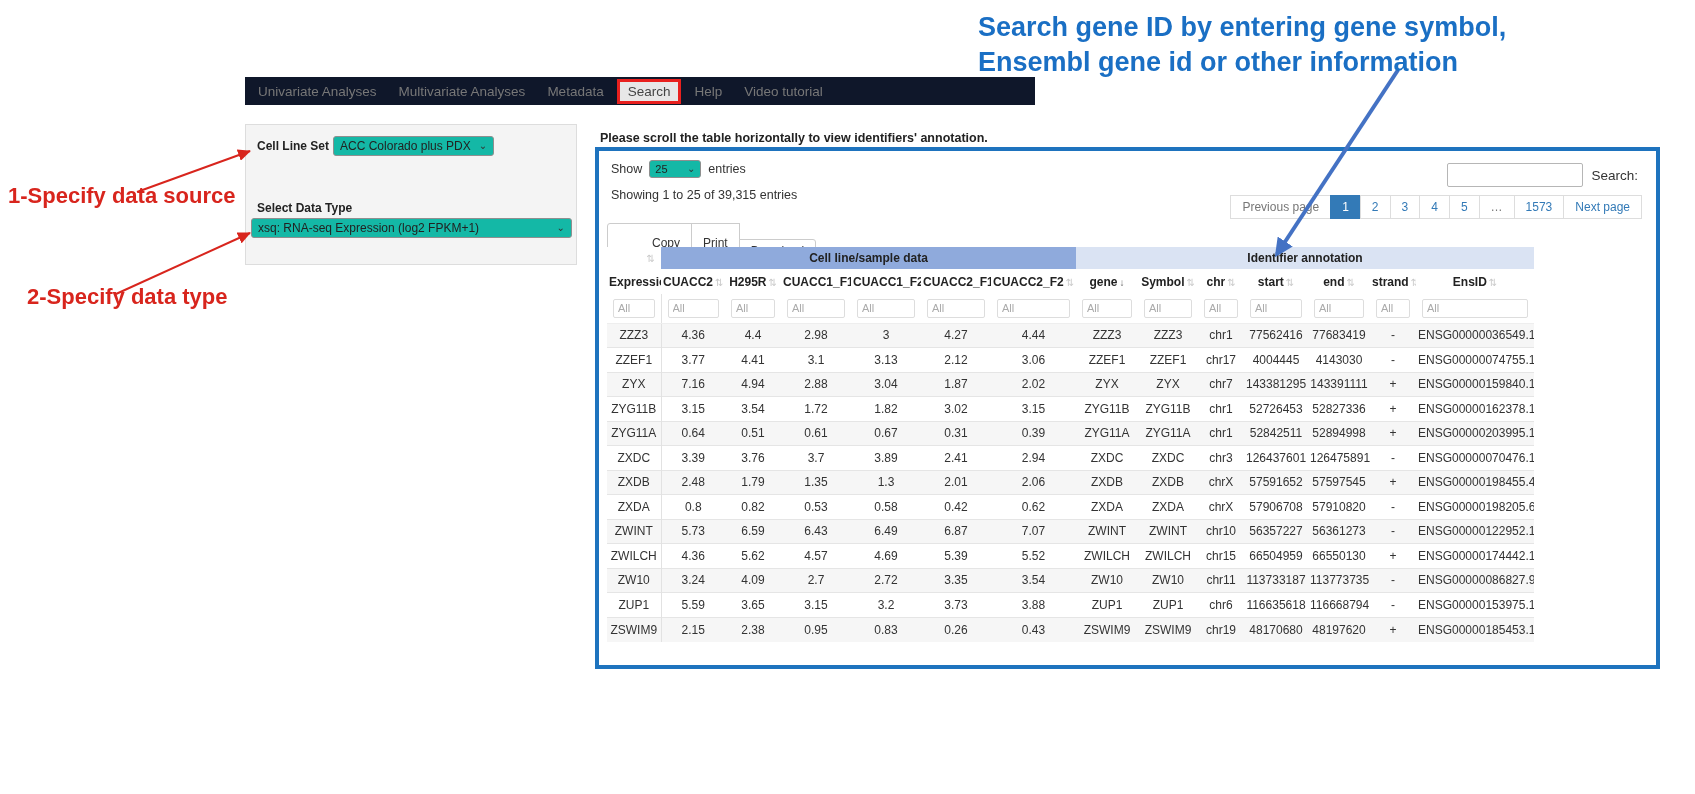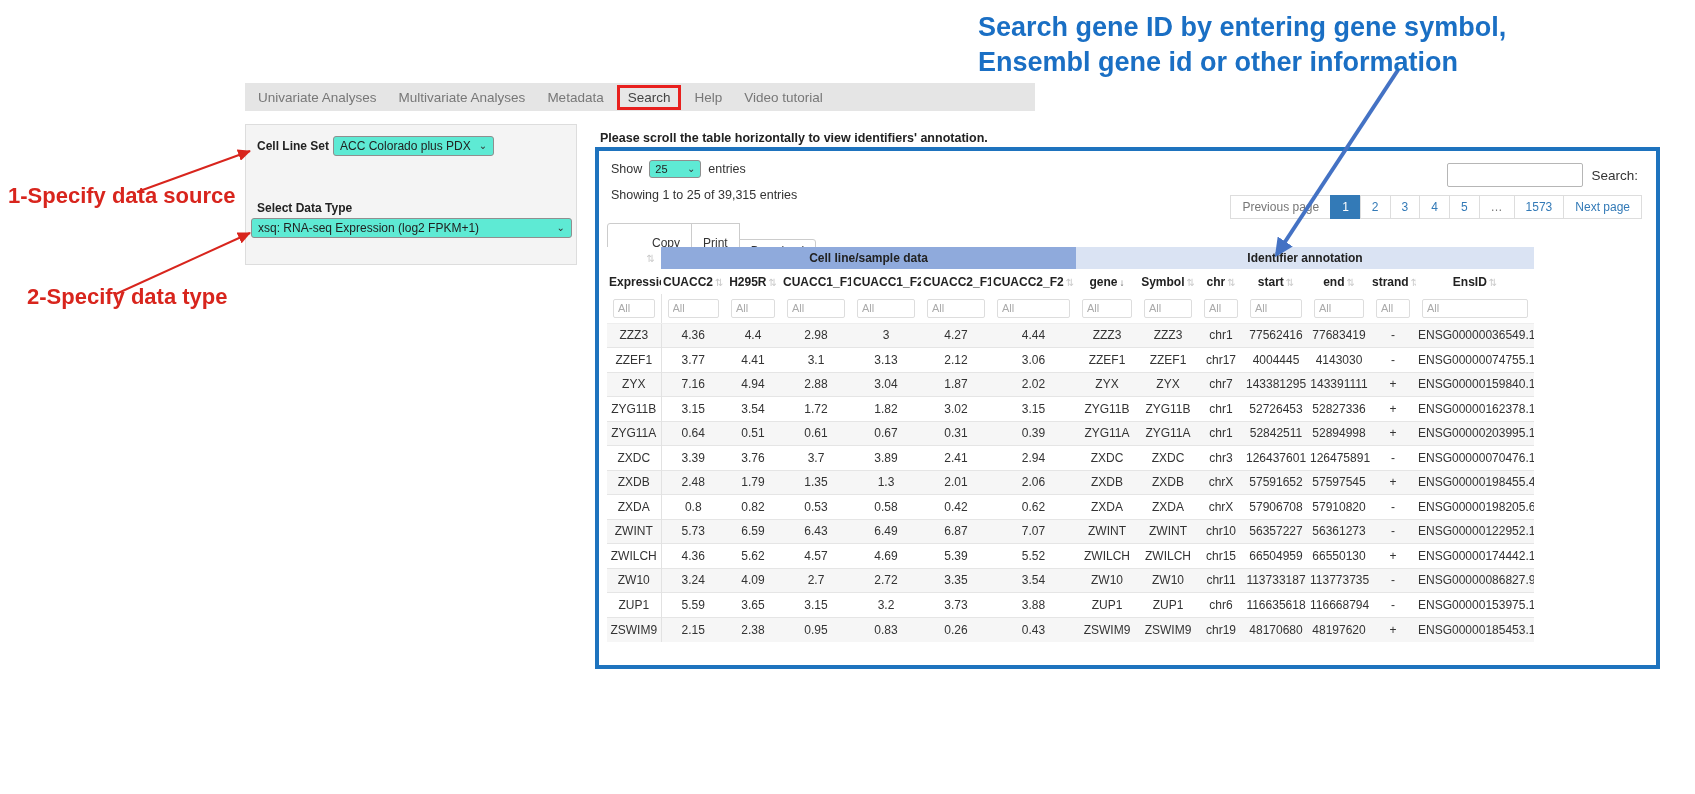--- a/index.html
+++ b/index.html
@@ -2,31 +2,31 @@
 <html><head>
 <meta charset="utf-8">
 <style>
   * { margin:0; padding:0; box-sizing:border-box; }
   html,body { width:1695px; height:794px; background:#fff; overflow:hidden; position:relative;
     font-family:"Liberation Sans","DejaVu Sans",sans-serif; }
 
   .overlay { position:absolute; left:0; top:0; pointer-events:none; z-index:50; }
 
   
-  .top-nav { position:absolute; left:245px; top:83px; width:790px; height:28px; background:#e5e5e5;
+  .top-nav { position:absolute; left:245px; top:77px; width:790px; height:28px; background:#0f172a;
     display:flex; align-items:center; padding:0 2px; }
   .nav-item { font-size:13.5px; color:#777; padding:4px 11px; white-space:nowrap; cursor:pointer; }
   .nav-active { color:#444; background:#e7e7e7; border:3px solid #e8201e; padding:2px 8px; margin:0 2px; }
 
   
   .panel { position:absolute; left:245px; top:124px; width:332px; height:141px; background:#f4f4f4;
     border:1px solid #ddd; }
   .panel-row1 { position:absolute; left:11px; top:11px; display:flex; align-items:center; gap:4px; }
   .panel-label { font-size:12px; font-weight:bold; color:#222; white-space:nowrap; }
-  .select-box { display:inline-flex; align-items:center; justify-content:space-between; background:#5eead4;
+  .select-box { display:inline-flex; align-items:center; justify-content:space-between; background:#14b8a6;
     border:1px solid #8f8f8f; border-radius:3px; font-size:12px; color:#222; padding:2px 6px; gap:8px;
     white-space:nowrap; cursor:pointer; }
   .chev { font-size:10px; color:#333; line-height:1; }
   .panel-label2 { position:absolute; left:11px; top:76px; font-size:12px; font-weight:bold; color:#222; }
   .select-wide { position:absolute; left:5px; top:93px; width:321px; justify-content:space-between; }
 
   .note { position:absolute; left:600px; top:131px; font-size:12.5px; font-weight:bold; color:#222; }
 
   
   .bluebox { position:absolute; left:595px; top:147px; width:1065px; height:522px;

